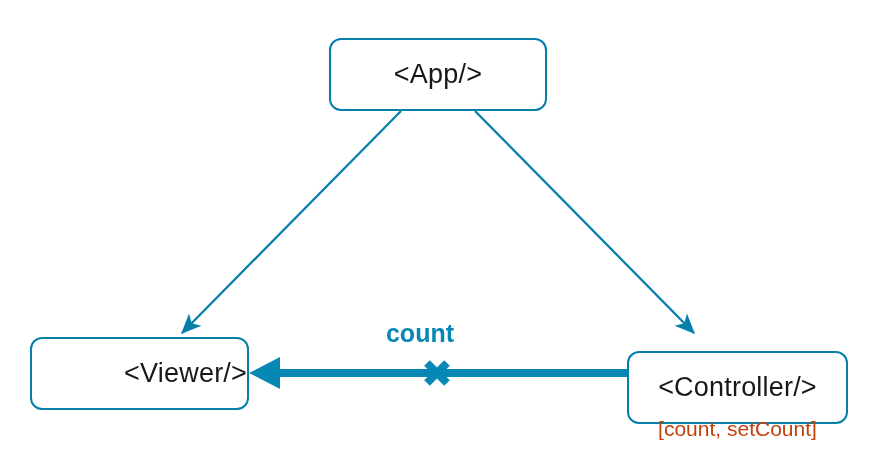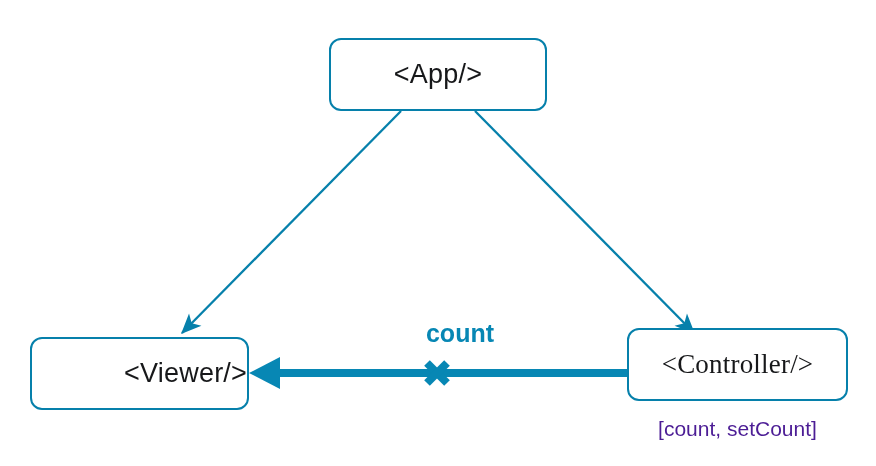--- a/index.html
+++ b/index.html
@@ -51,48 +51,47 @@
   }
   #node-viewer {
     left: 30px;
     top: 337px;
     width: 219px;
     height: 73px;
     justify-content: flex-end;
   }
   #node-controller {
     left: 627px;
-    top: 328px;
+    top: 351px;
     width: 221px;
     height: 73px;
-    font-family: Liberation Serif, serif;
   }
   .caption {
     position: absolute;
-    color: #4c1d95;
+    color: #c2410c;
     font-size: 21px;
     line-height: 1;
     white-space: nowrap;
   }
   #controller-caption {
     left: 627px;
     top: 418px;
     width: 221px;
     text-align: center;
   }
   .edge-label {
     position: absolute;
     color: #0787b4;
     font-size: 25px;
     font-weight: bold;
     line-height: 1;
     white-space: nowrap;
   }
   #count-label {
-    left: 420px;
+    left: 380px;
     top: 321px;
     width: 80px;
     text-align: center;
   }
 </style>
 </head>
 <body>
 
 <div id="canvas">
 

